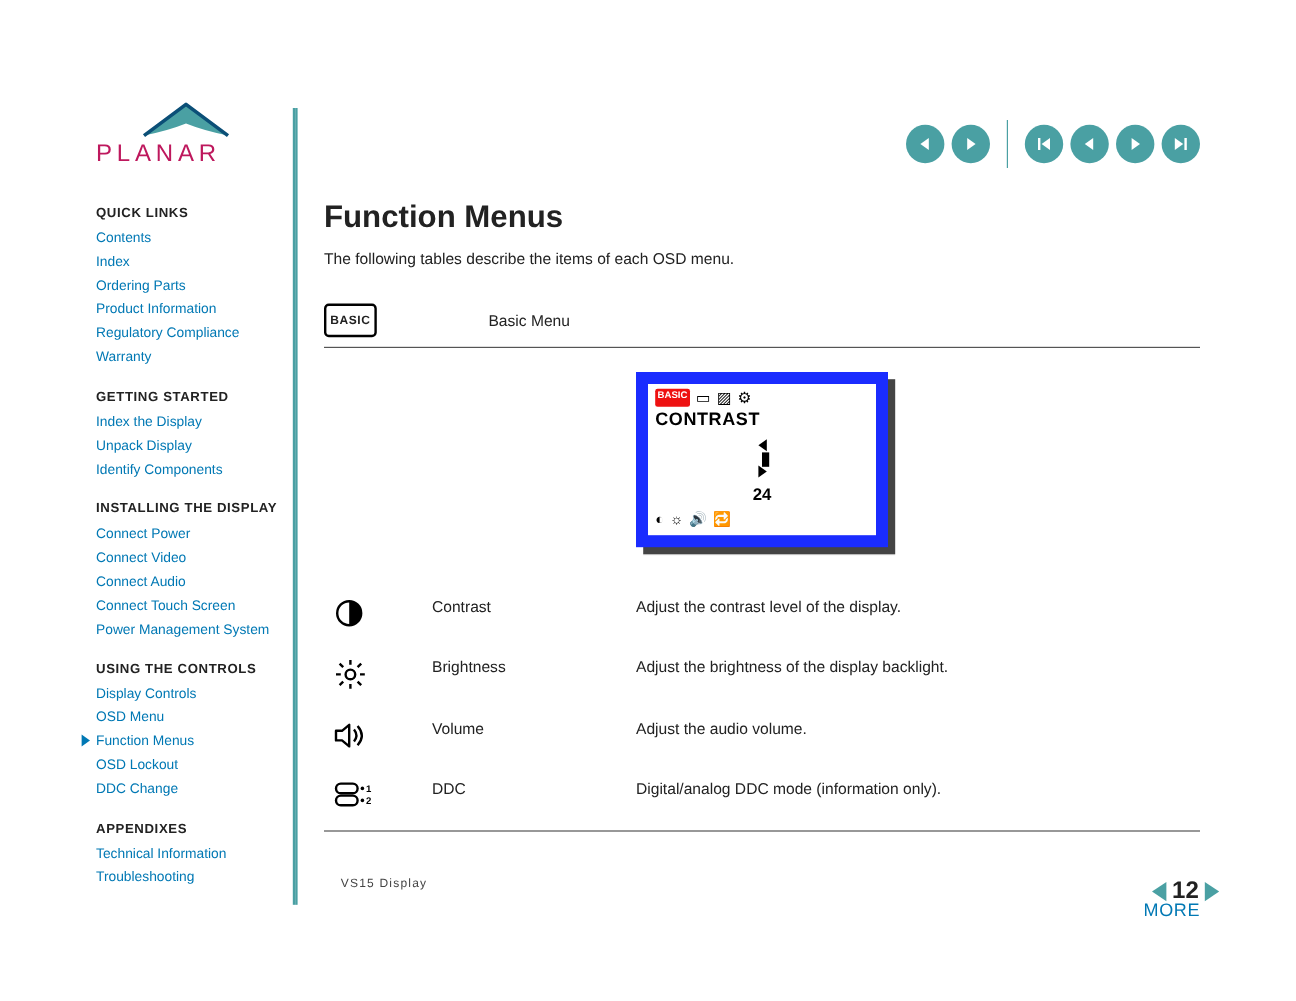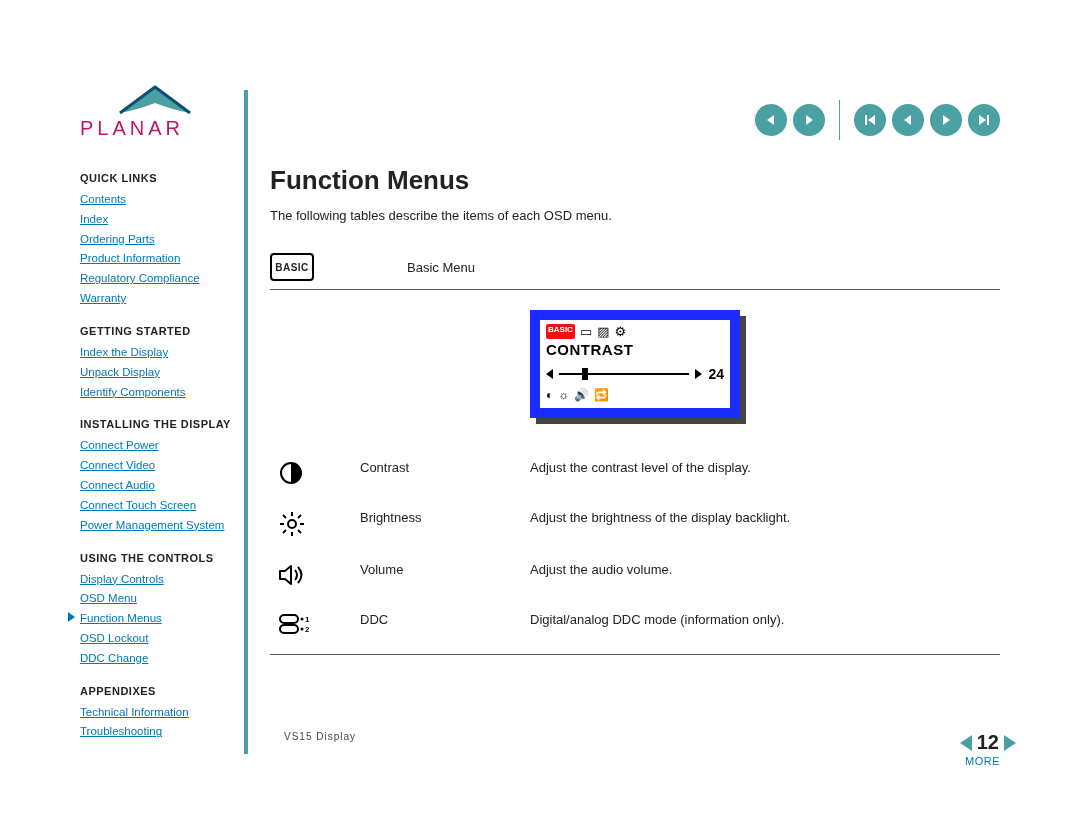--- a/index.html
+++ b/index.html
@@ -83,21 +83,20 @@
     font-weight: 600;
     font-size: 11px;
     margin: 14px 0 3px 0;
   }
   .side-heading.first { margin-top: 0; }
   .side-link {
     color: #0078b4;
     cursor: pointer;
     display: block;
     padding: 1px 0;
-    text-decoration: underline;
   }
   .side-active {
     position: relative;
   }
   .side-active::before {
     content: "";
     position: absolute;
     left: -12px; top: 3px;
     width: 0; height: 0;
     border-top: 5px solid transparent;
@@ -160,21 +159,21 @@
   }
   .osd-inner {
     background: #fff;
     font-family: "Arial Black", Arial, sans-serif;
     font-size: 15px;
     color: #000;
     padding: 4px 6px 6px 6px;
   }
   .osd-icon-row { display:flex; gap:5px; font-size:13px; }
   .osd-label { font-weight: 900; letter-spacing: 0.5px; margin-top:2px;}
-  .osd-slider-row { display:flex; align-items:center; gap:6px; margin-top:8px;}
+  .osd-slider-row { display:flex; align-items:center; gap:6px; margin-top:8px;flex-direction:column;}
   .osd-slider {
     flex:1;
     height:2px;
     background:#000;
     position:relative;
   }
   .osd-slider .knob {
     position:absolute;
     left:18%;
     top:-5px;
@@ -198,21 +197,21 @@
   .icon-cell { display:flex; align-items:flex-start; justify-content:flex-start; padding-left:8px;}
   .hr {
     border-top: 1px solid #555;
     margin-top: 6px;
   }
   .more-link {
     position: absolute;
     right: 0;
     bottom: -28px;
     color: #0078b4;
-    font-size: 11px;
+    font-size: 15px;
     text-transform: uppercase;
     cursor: pointer;
     letter-spacing: 0.5px;
     padding-left: 48px;
   }
   
   .footer {
     position: absolute;
     left: 284px;
     right: 80px;

